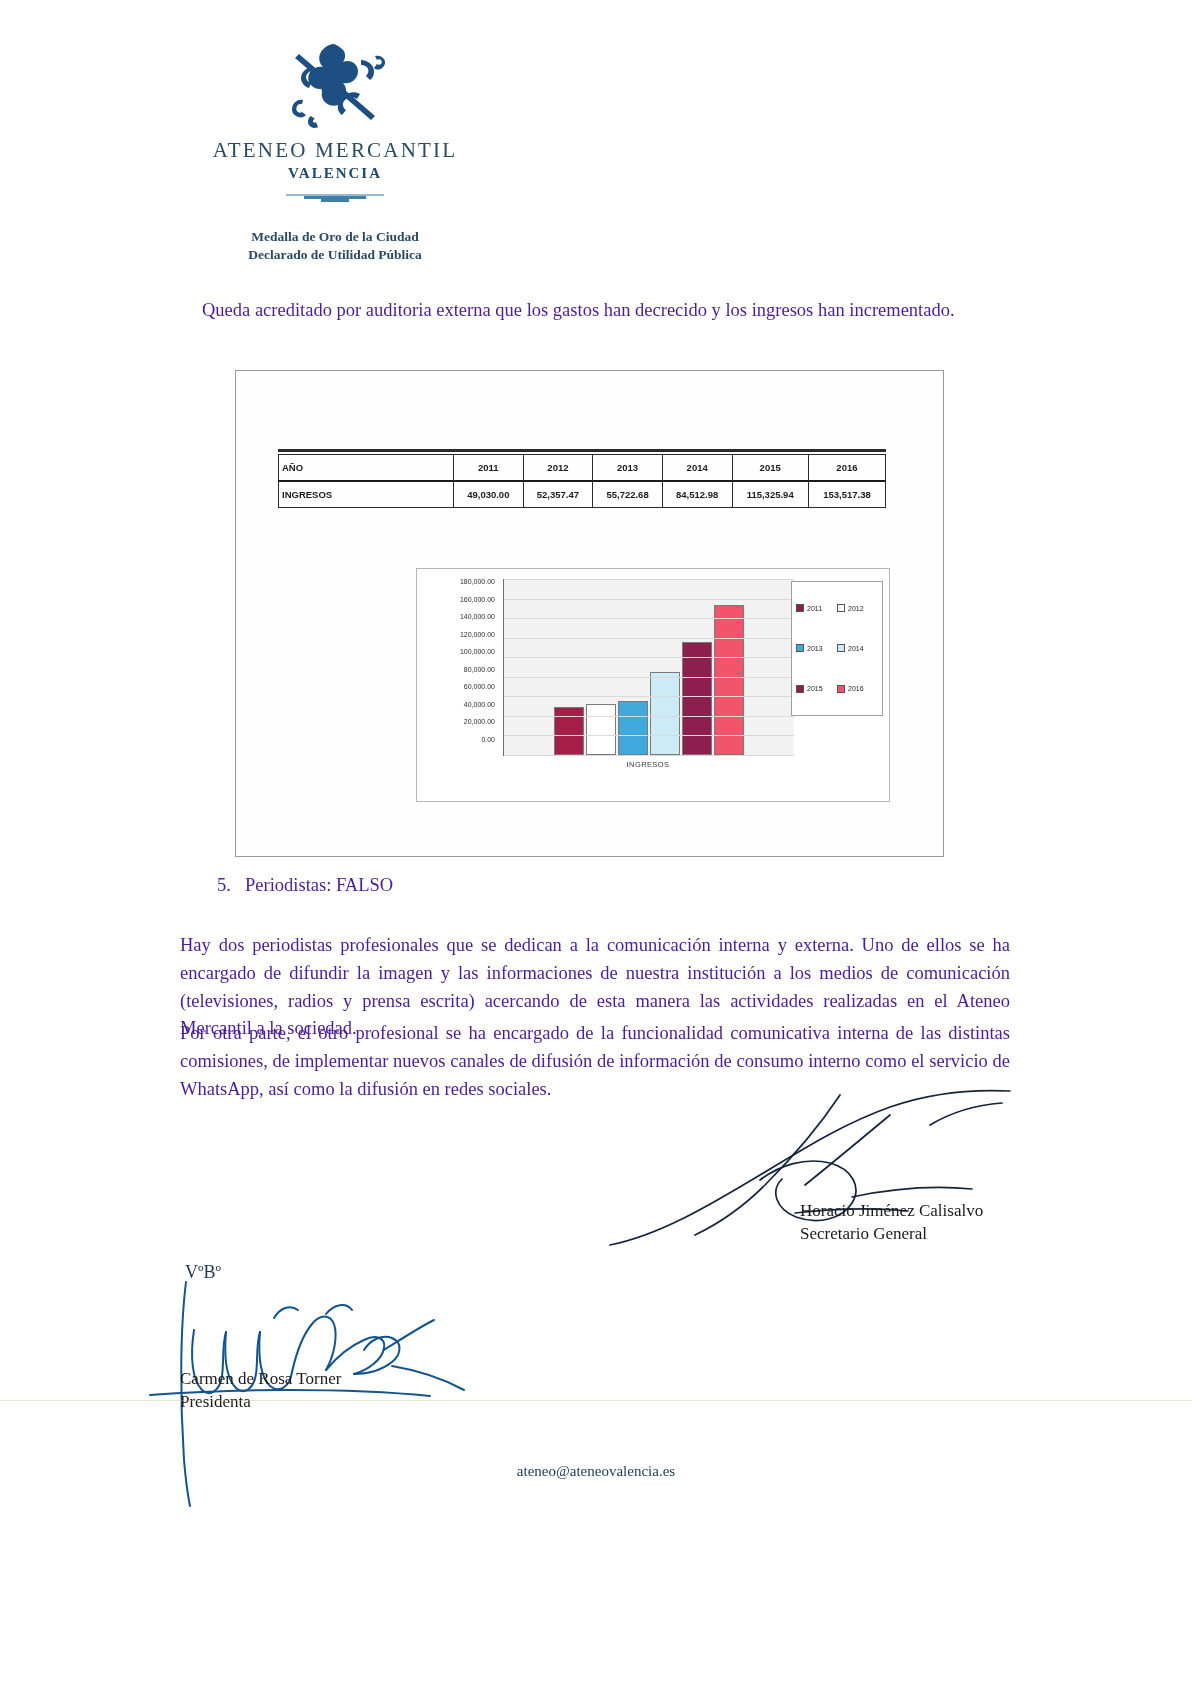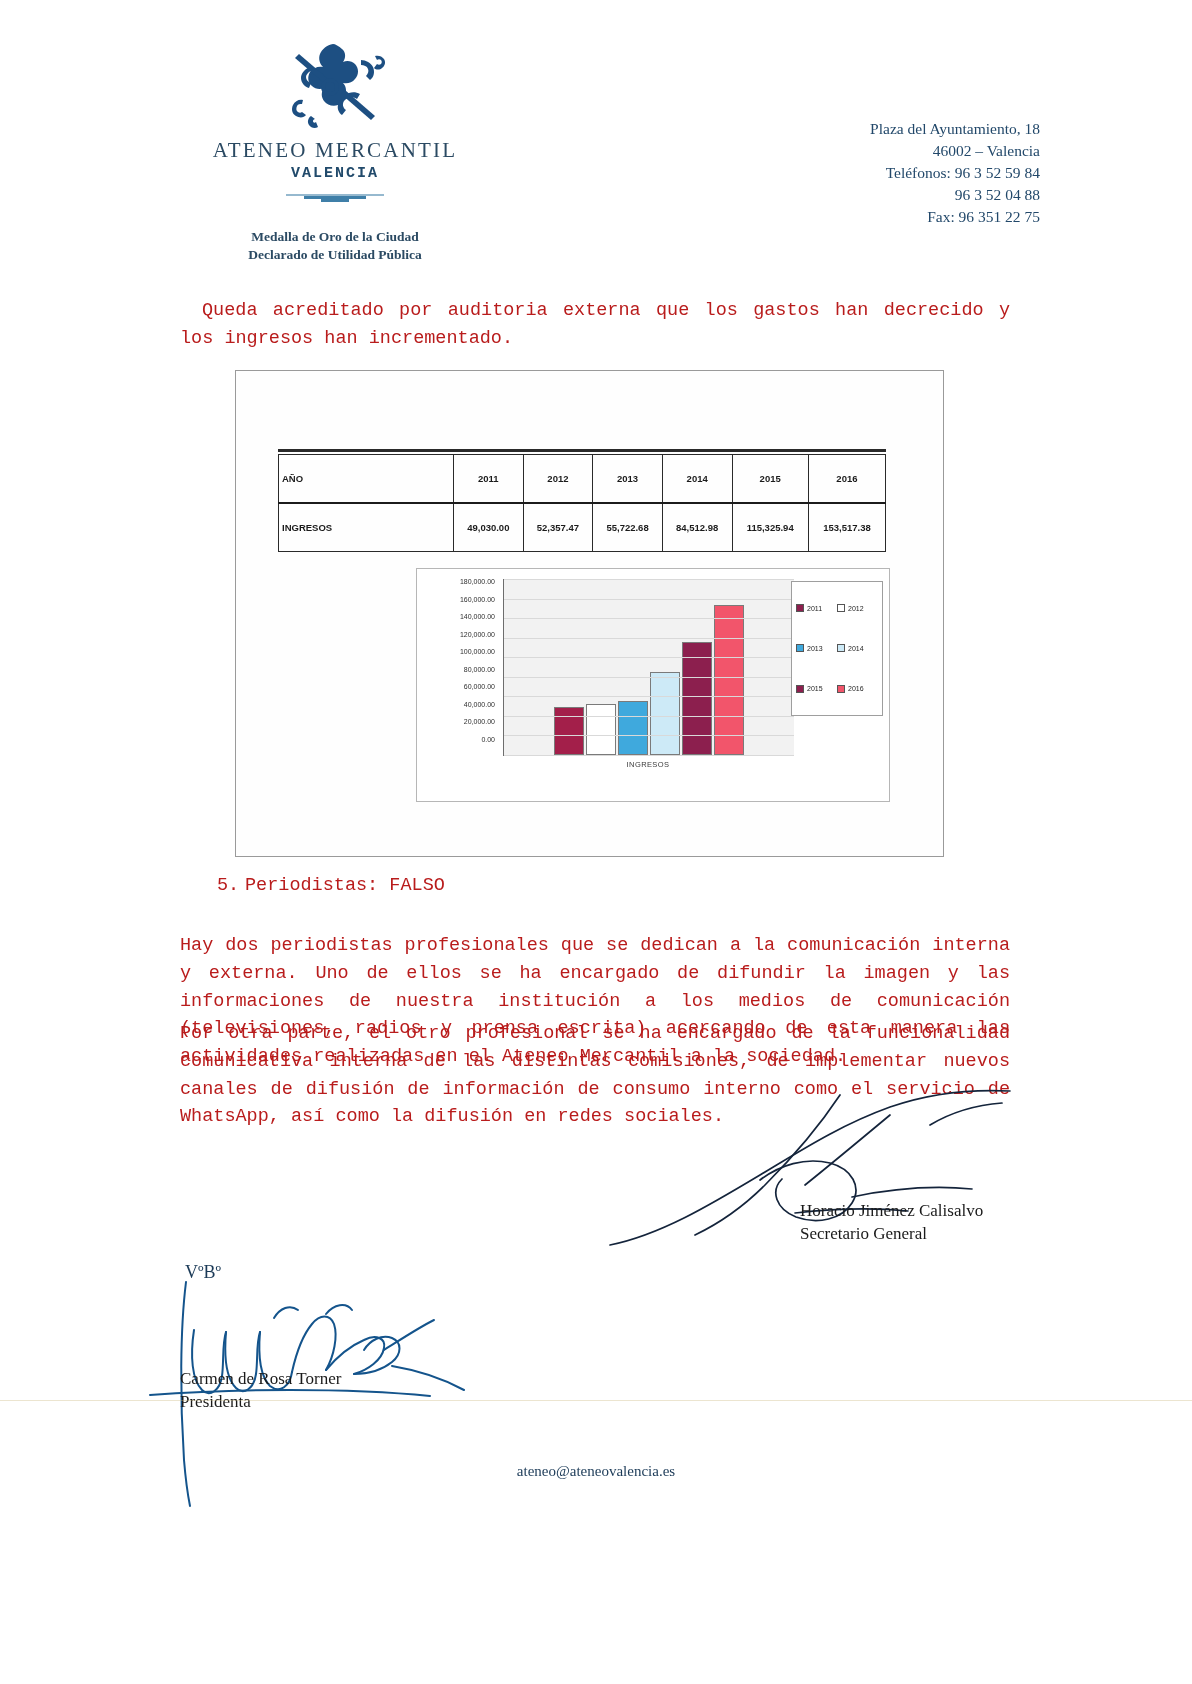--- a/index.html
+++ b/index.html
@@ -17,21 +17,21 @@
   .letterhead{position:absolute;left:0;top:0;width:100%;height:285px;}
   .logo-block{position:absolute;left:185px;top:38px;width:300px;text-align:center;}
   .crest{width:120px;height:96px;margin:0 auto;display:block;}
   .org-name{
     font-family:"Liberation Serif", serif;
     font-size:21px;letter-spacing:2.2px;color:#2b4a63;
     margin-top:4px;white-space:nowrap;
     filter:blur(.25px);
   }
   .org-city{
-    font-family:Liberation Mono, monospace;
+    font-family:Liberation Serif, serif;
     font-size:15px;letter-spacing:2px;color:#214a6b;font-weight:600;
     margin-top:2px;
   }
   .rule-group{margin-top:12px;}
   .rule-group div{margin:0 auto;background:#3f7fa8;}
   .r1{width:98px;height:2px;opacity:.55;}
   .r2{width:62px;height:3px;margin-top:5px;}
   .r3{width:28px;height:3px;margin-top:5px;}
   .medals{
     margin-top:26px;font-family:"Liberation Serif", serif;
@@ -43,40 +43,39 @@
     font-family:"Liberation Serif", serif;
     font-size:15.5px;line-height:1.42;color:#22486a;
     white-space:nowrap;filter:blur(.15px);
   }
 
   
   .para{
     position:absolute;
     font-size:18.5px;line-height:1.5;
     text-align:justify;text-justify:inter-word;
-    color:#b91c1c;
-    font-family:Liberation Mono, monospace;
+    color:#4c1d95;
   }
   #intro{left:180px;top:297px;width:830px;text-indent:22px;}
 
   
   .chart-frame{
     position:absolute;left:235px;top:370px;width:707px;height:485px;
     border:1px solid #9a9a9a;background:#fefefe;
   }
   
   .xtable{
     position:absolute;left:42px;top:83px;width:608px;
     border-collapse:collapse;
     font-family:"Liberation Sans", sans-serif;
     font-size:9.5px;font-weight:700;color:#1b1b1b;
   }
   .xtable td{
     border:1px solid #2a2a2a;
-    padding:17px 3px;height:13px;text-align:center;white-space:nowrap;
+    padding:6px 3px;height:13px;text-align:center;white-space:nowrap;
   }
   .xtable td.lbl{text-align:left;width:168px;padding-left:3px;}
   .xtable tr.hdr td{border-bottom:2px solid #1b1b1b;}
   .tbl-topline{
     position:absolute;left:42px;top:78px;width:608px;height:3px;background:#2a2a2a;
   }
 
   
   .plot-panel{
     position:absolute;left:180px;top:197px;width:472px;height:232px;
@@ -161,27 +160,20 @@
         <div class="r1"></div>
         <div class="r2"></div>
         <div class="r3"></div>
       </div>
       <div class="medals">
         <div>Medalla de Oro de la Ciudad</div>
         <div>Declarado de Utilidad Pública</div>
       </div>
     </div>
 
-    <div class="address">
-      <div>Plaza del Ayuntamiento, 18</div>
-      <div>46002 – Valencia</div>
-      <div>Teléfonos: 96 3 52 59 84</div>
-      <div>96 3 52 04 88</div>
-      <div>Fax: 96 351 22 75</div>
-    </div>
   </div>
 
   <div class="para" id="intro">Queda acreditado por auditoria externa que los gastos han decrecido y los ingresos han incrementado.</div>
 
   <div class="chart-frame">
 
     <div class="tbl-topline"></div>
     <table class="xtable">
       <tbody>
           <tr class="hdr">

